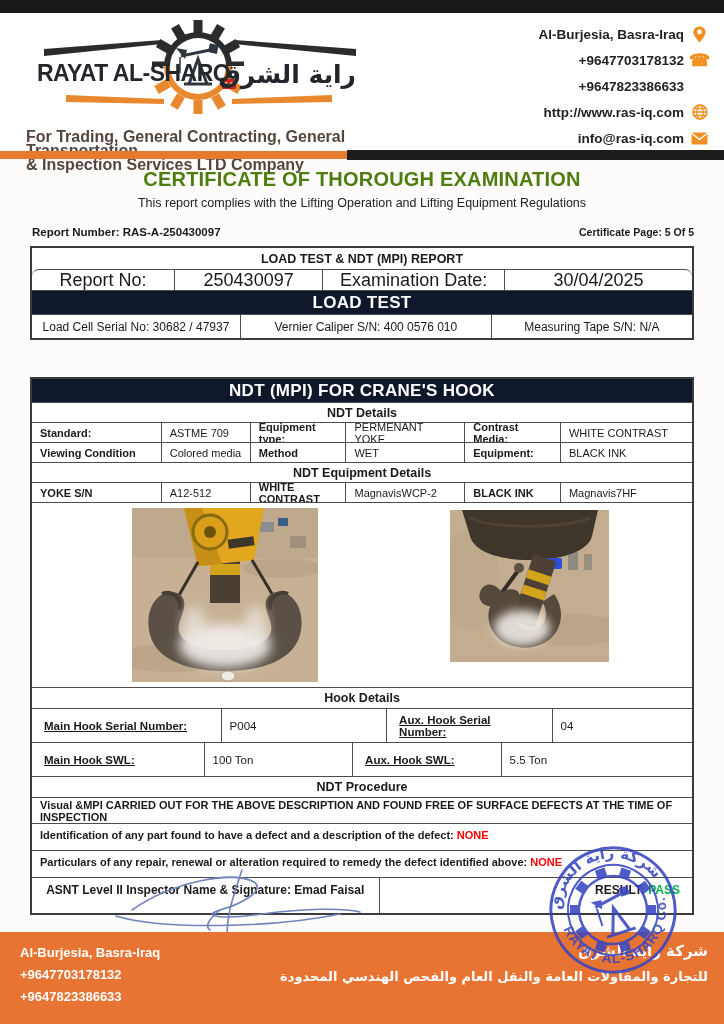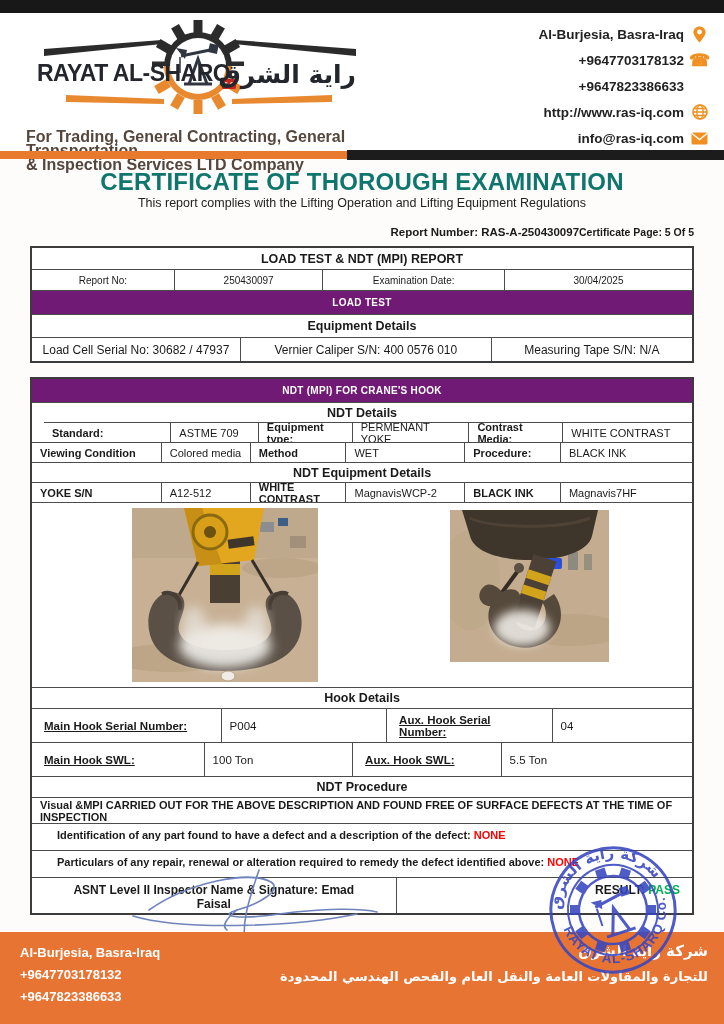--- a/index.html
+++ b/index.html
@@ -19,45 +19,45 @@
   .contacts { position:absolute; right:16px; top:8px; width:230px; }
   .contact-row { display:flex; justify-content:flex-end; align-items:center; gap:7px; height:26px; font-size:13.5px; font-weight:bold; color:#222; }
   .contact-row .cicon { width:17px; height:17px; flex:0 0 17px; display:flex; align-items:center; justify-content:center; }
 
   
   .divider { position:absolute; top:150px; left:0; width:724px; height:10px; }
   .divider .dv-orange { position:absolute; left:0; top:1px; width:347px; height:8px; background:#e87a2e; }
   .divider .dv-black  { position:absolute; left:347px; top:0; width:377px; height:10px; background:#1c1c1c; }
 
   
-  .doc-title { position:absolute; top:168px; left:0; width:724px; text-align:center; font-size:24px; font-weight:bold; letter-spacing:.2px; color:#0f766e; }
+  .doc-title { position:absolute; top:168px; left:0; width:724px; text-align:center; font-size:20px; font-weight:bold; letter-spacing:.2px; color:#4d7c0f; }
   .doc-subtitle { position:absolute; top:196px; left:0; width:724px; text-align:center; font-size:12.5px; color:#222; }
 
-  .report-line { position:absolute; top:226px; left:32px; width:662px; display:flex; justify-content:flex-end; align-items:flex-end; }
+  .report-line { position:absolute; top:226px; left:32px; width:662px; display:flex; justify-content:space-between; align-items:flex-end; }
   .report-line .rl-left { font-size:11.5px; font-weight:600; }
   .report-line .rl-left b { font-weight:bold; }
   .report-line .rl-right { font-size:10.5px; font-weight:bold; }
 
   
   .tbl { position:absolute; left:30px; width:664px; border:2px solid #3c3c3c; background:#fff; }
   .tbl1 { top:246px; }
   .tbl2 { top:377px; }
   .trow { position:relative; border-top:1px solid #4c4c4c; display:grid; align-items:center; }
   .trow:first-child { border-top:none; }
   .trow .cell { height:100%; display:flex; align-items:center; padding:0 8px; border-left:1px solid #4c4c4c; overflow:hidden; }
   .trow .cell:first-child { border-left:none; }
   .t-center { justify-content:center; text-align:center; }
   .hdr-row { font-weight:bold; font-size:12.5px; text-align:center; display:flex; align-items:center; justify-content:center; }
-  .orange-row { background:#701a75; color:#fff; font-weight:bold; font-size:10px; display:flex; align-items:center; justify-content:center; letter-spacing:.3px; }
-  .fs11 { font-size:11px; } .fs115 { font-size:11.5px; } .fs12 { font-size:12px; } .fs125 { font-size:10px; }
+  .orange-row { background:#0f172a; color:#fff; font-weight:bold; font-size:17px; display:flex; align-items:center; justify-content:center; letter-spacing:.3px; }
+  .fs11 { font-size:11px; } .fs115 { font-size:11.5px; } .fs12 { font-size:12px; } .fs125 { font-size:18px;border-radius:7px; }
   .bold { font-weight:bold; }
   .lbl-u { font-weight:bold; text-decoration:underline; }
   .red { color:#fe0000; font-weight:bold; }
   .green { color:#00b050; font-weight:bold; }
-  .top-align { align-items:flex-start !important; padding-top:5px !important;margin-left:17px; }
+  .top-align { align-items:flex-start !important; padding-top:5px !important; }
 
   
   .photos-cell { height:185px; position:relative; background:#fff; }
   .photo { position:absolute; }
 
   
   .sig-svg { position:absolute; left:60px; top:-10px; pointer-events:none; }
 
   
   .stamp { position:absolute; left:545px; top:840px; width:136px; height:140px; opacity:.88; z-index:5; }
@@ -201,46 +201,45 @@
 
   <div class="tbl tbl1">
     <div class="trow hdr-row" style="height:21px;">LOAD TEST &amp; NDT (MPI) REPORT</div>
     <div class="trow fs125" style="height:21px; grid-template-columns:21.5% 22.5% 27.5% 28.5%;">
       <div class="cell t-center">Report No:</div>
       <div class="cell t-center">250430097</div>
       <div class="cell t-center">Examination Date:</div>
       <div class="cell t-center">30/04/2025</div>
     </div>
     <div class="trow orange-row" style="height:24px;">LOAD TEST</div>
-    <div class="trow hdr-row" style="height:23px;">Equipment Details</div>
     <div class="trow fs12" style="height:24px; grid-template-columns:31.5% 38% 30.5%;">
       <div class="cell t-center">Load Cell Serial No: 30682 / 47937</div>
       <div class="cell t-center">Vernier Caliper S/N: 400 0576 010</div>
       <div class="cell t-center">Measuring Tape S/N: N/A</div>
     </div>
   </div>
 
   <div class="tbl tbl2">
     <div class="trow orange-row" style="height:23px;">NDT (MPI) FOR CRANE'S HOOK</div>
     <div class="trow hdr-row" style="height:20px;">NDT Details</div>
 
-    <div class="trow fs11" style="height:20px; grid-template-columns:19.5% 13.5% 14.5% 18% 14.5% 20%;margin-left:12px;">
+    <div class="trow fs11" style="height:20px; grid-template-columns:19.5% 13.5% 14.5% 18% 14.5% 20%;">
       <div class="cell bold">Standard:</div>
       <div class="cell">ASTME 709</div>
       <div class="cell bold">Equipment type:</div>
       <div class="cell">PERMENANT YOKE</div>
       <div class="cell bold">Contrast Media:</div>
       <div class="cell">WHITE CONTRAST</div>
     </div>
     <div class="trow fs11" style="height:20px; grid-template-columns:19.5% 13.5% 14.5% 18% 14.5% 20%;">
       <div class="cell bold">Viewing Condition</div>
       <div class="cell">Colored media</div>
       <div class="cell bold">Method</div>
       <div class="cell">WET</div>
-      <div class="cell bold">Procedure:</div>
+      <div class="cell bold">Equipment:</div>
       <div class="cell">BLACK INK</div>
     </div>
 
     <div class="trow hdr-row" style="height:20px;">NDT Equipment Details</div>
 
     <div class="trow fs11" style="height:20px; grid-template-columns:19.5% 13.5% 14.5% 18% 14.5% 20%;">
       <div class="cell bold">YOKE S/N</div>
       <div class="cell">A12-512</div>
       <div class="cell bold">WHITE CONTRAST</div>
       <div class="cell">MagnavisWCP-2</div>

